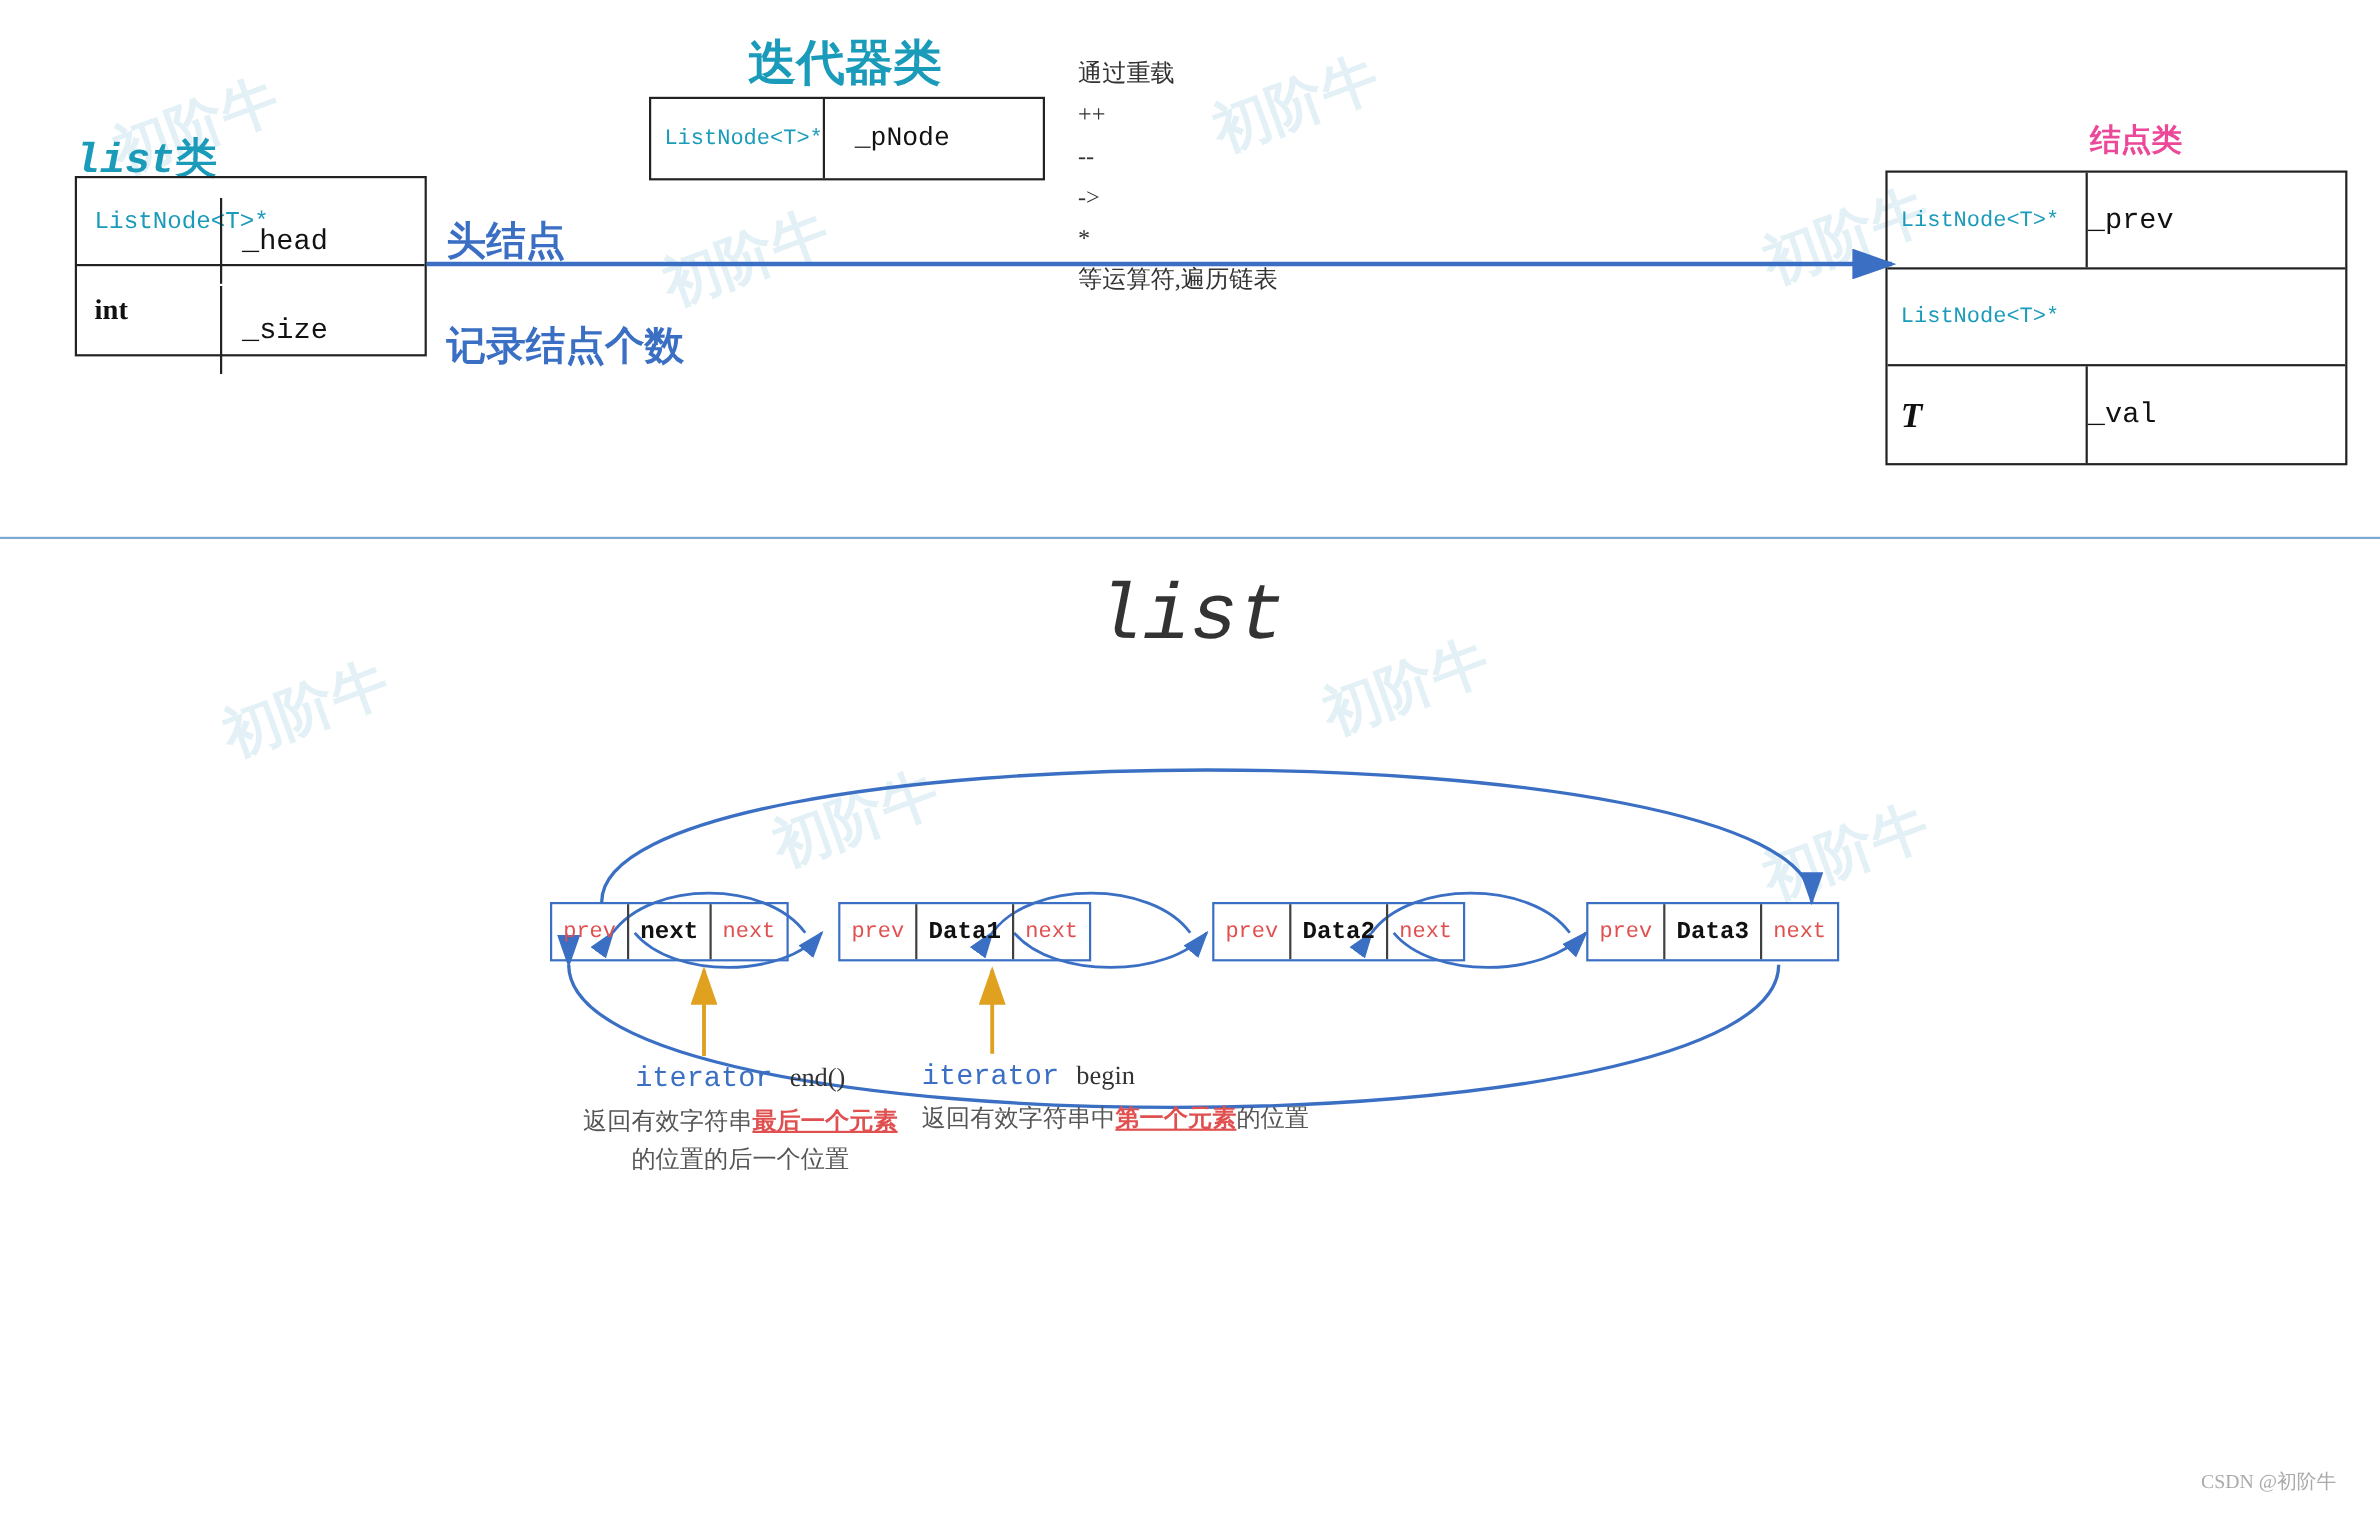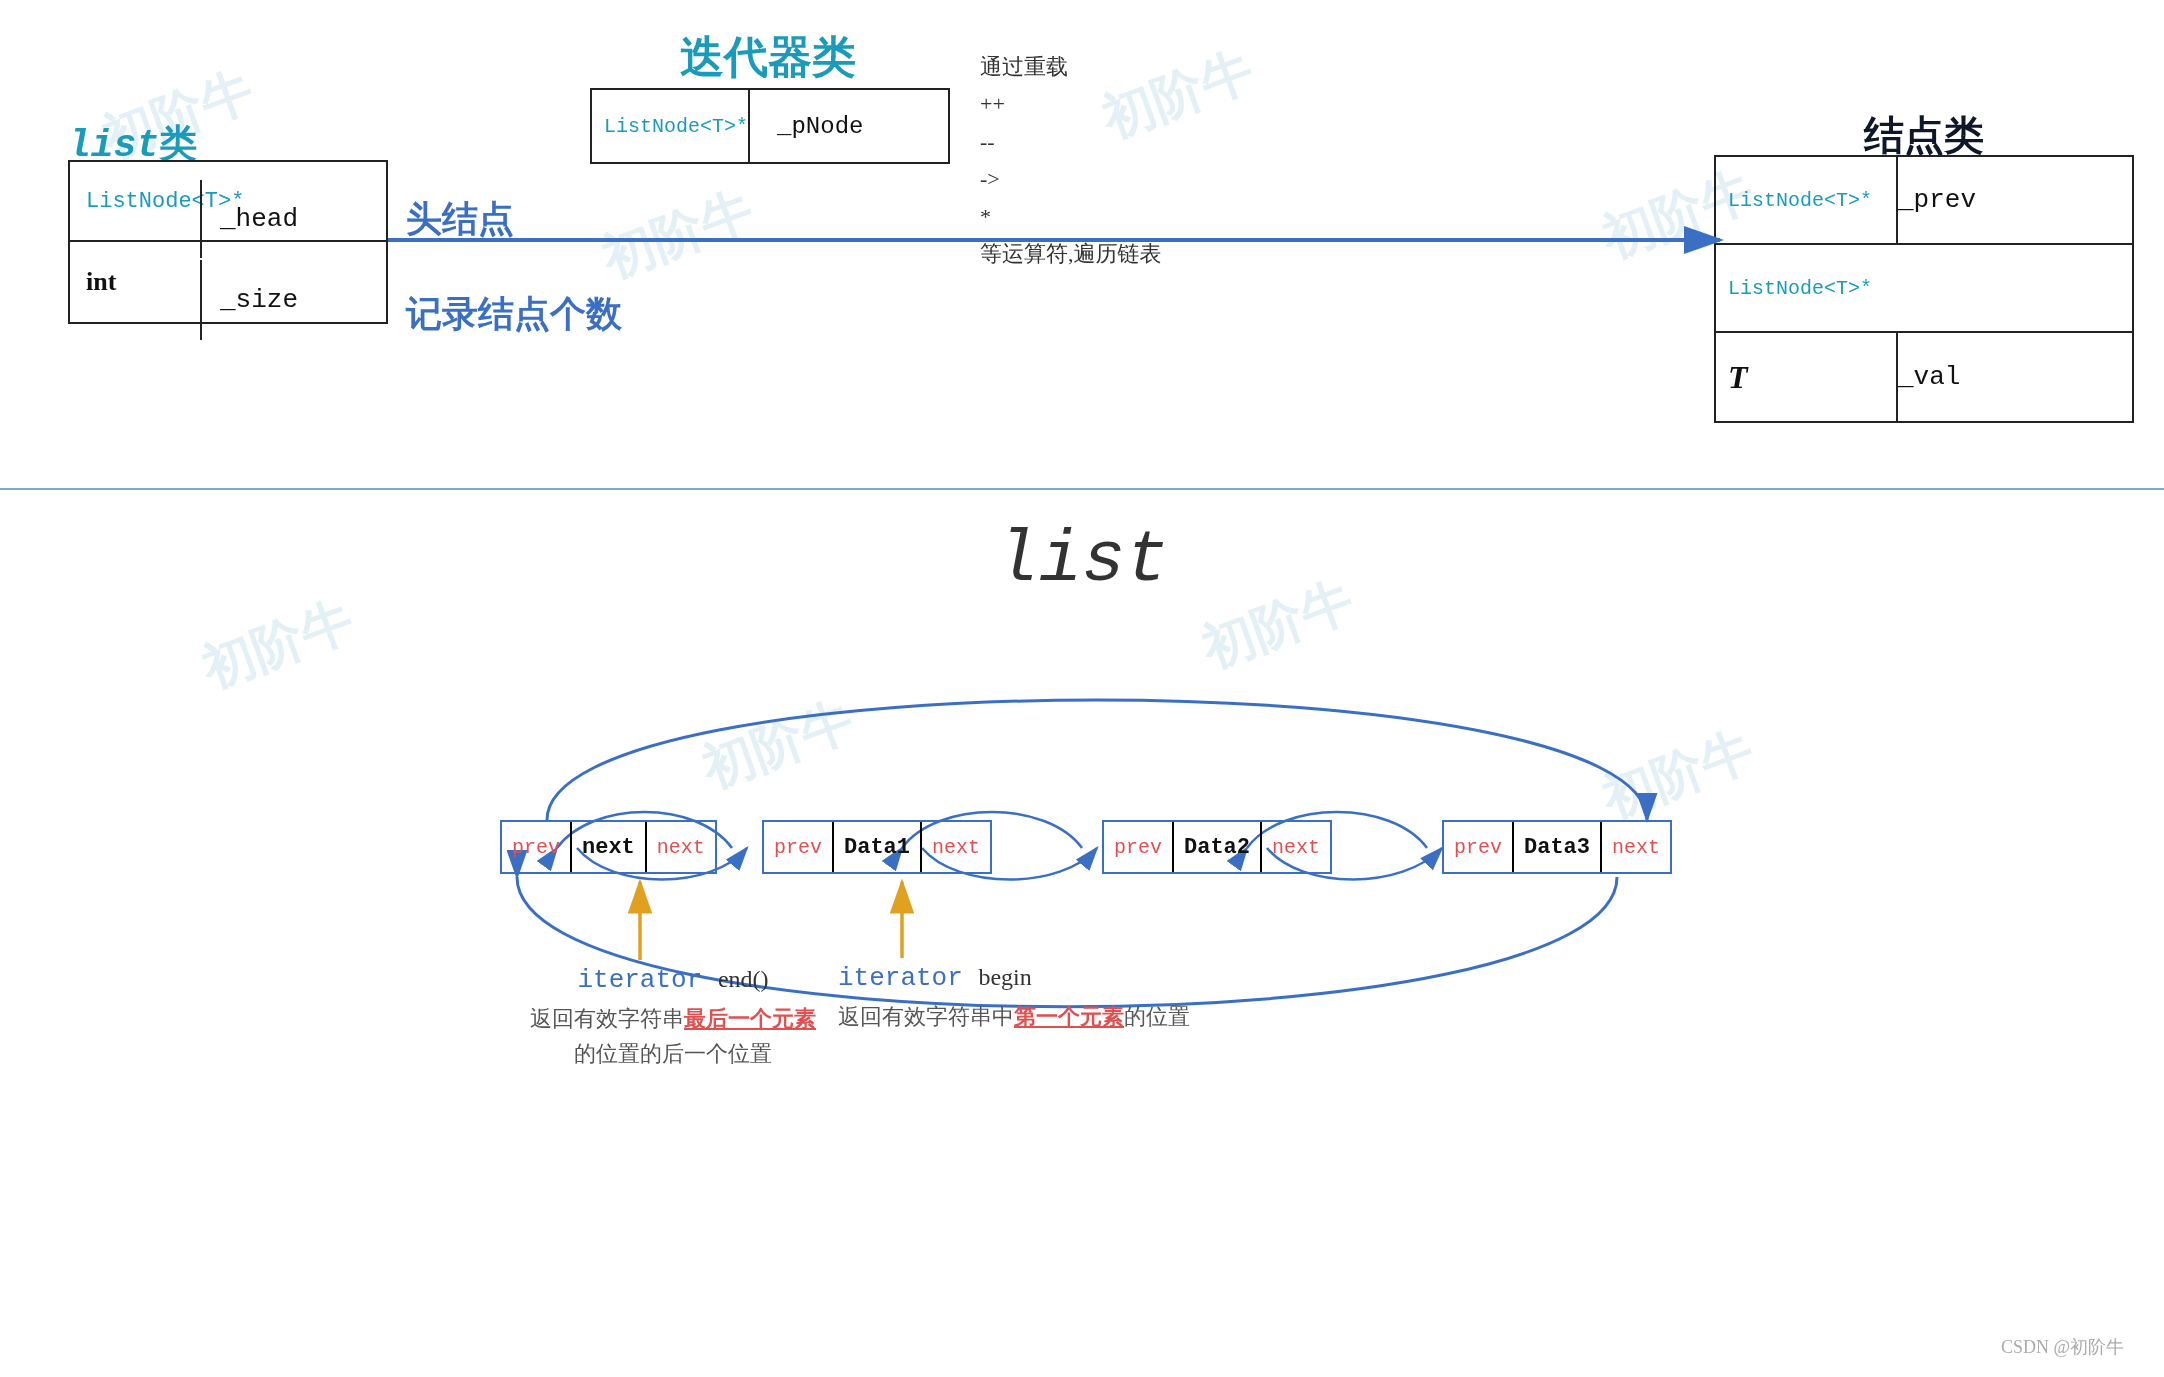--- a/index.html
+++ b/index.html
@@ -164,22 +164,22 @@
       font-size: 22px;
       color: #333;
       line-height: 1.7;
     }
 
     
     .node-class-title {
       position: absolute;
       right: 180px;
       top: 108px;
-      font-size: 40px;
-      color: #0f172a;
+      font-size: 28px;
+      color: #ec4899;
       font-weight: bold;
     }
     .node-class-box {
       position: absolute;
       right: 30px;
       top: 155px;
       width: 420px;
       border: 2px solid #222;
     }
     .node-row {
@@ -250,21 +250,21 @@
       border: 2px solid #3a6fc4;
       height: 54px;
     }
     .node-cell {
       display: flex;
       align-items: center;
       justify-content: center;
       padding: 0 10px;
       font-size: 20px;
       font-family: 'Courier New', monospace;
-      border-right: 2px solid #000000;
+      border-right: 2px solid #404040;
       min-width: 52px;
     }
     .node-cell:last-child { border-right: none; }
     .node-cell.prev-cell { color: #e05050; }
     .node-cell.next-cell { color: #e05050; }
     .node-cell.data-cell { color: #111; font-weight: bold; font-size: 22px; }
     .node-cell.head-cell { color: #111; font-weight: bold; font-size: 22px; }
 
     
     .list-svg {

